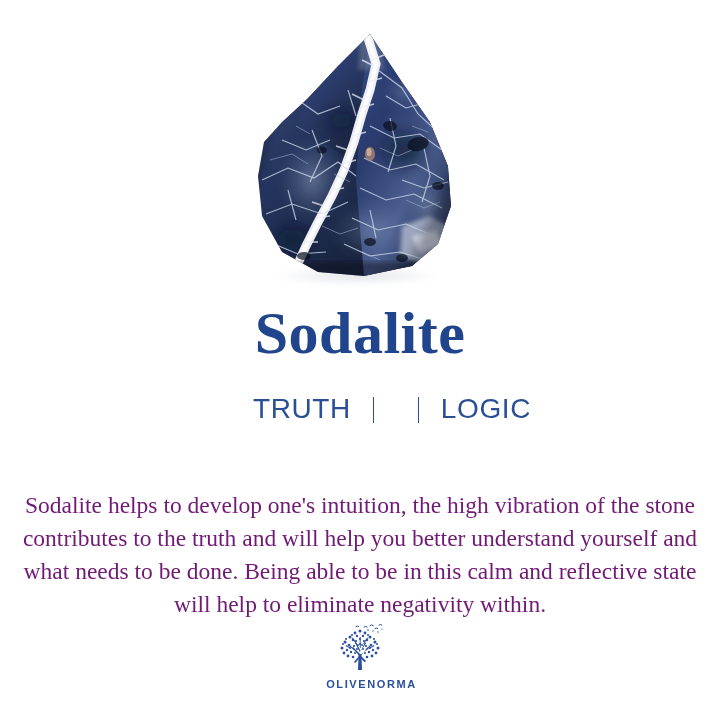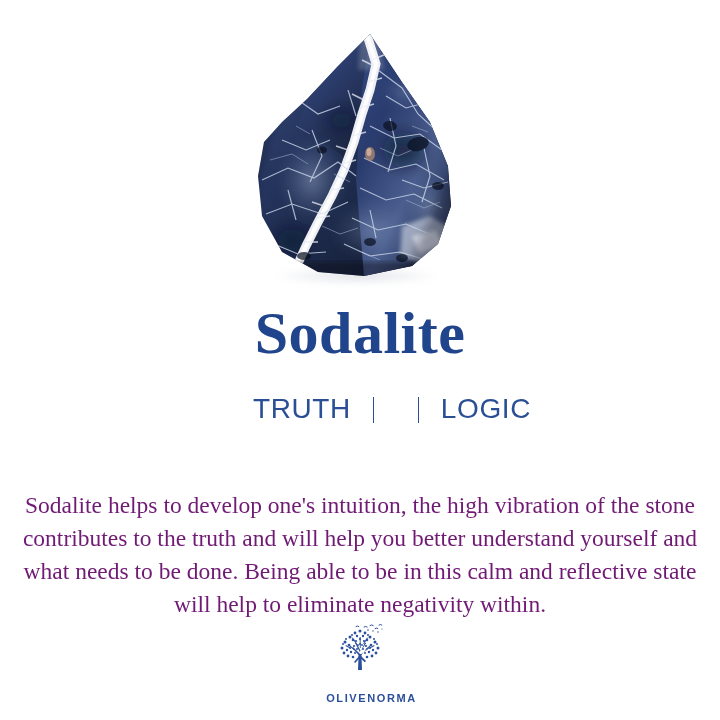--- a/index.html
+++ b/index.html
@@ -123,21 +123,21 @@
     top: 624px;
     width: 720px;
     display: flex;
     flex-direction: column;
     align-items: center;
   }
   .logo-mark {
     display: block;
   }
   .logo-word {
-    margin-top: 16px;
+    margin-top: 2px;
     font-family: "Liberation Sans", sans-serif;
     font-weight: 700;
     font-size: 11px;
     letter-spacing: 1.6px;
     color: #2b4f9c;
     padding-left: 23px;
   }
 </style>
 </head>
 <body>

